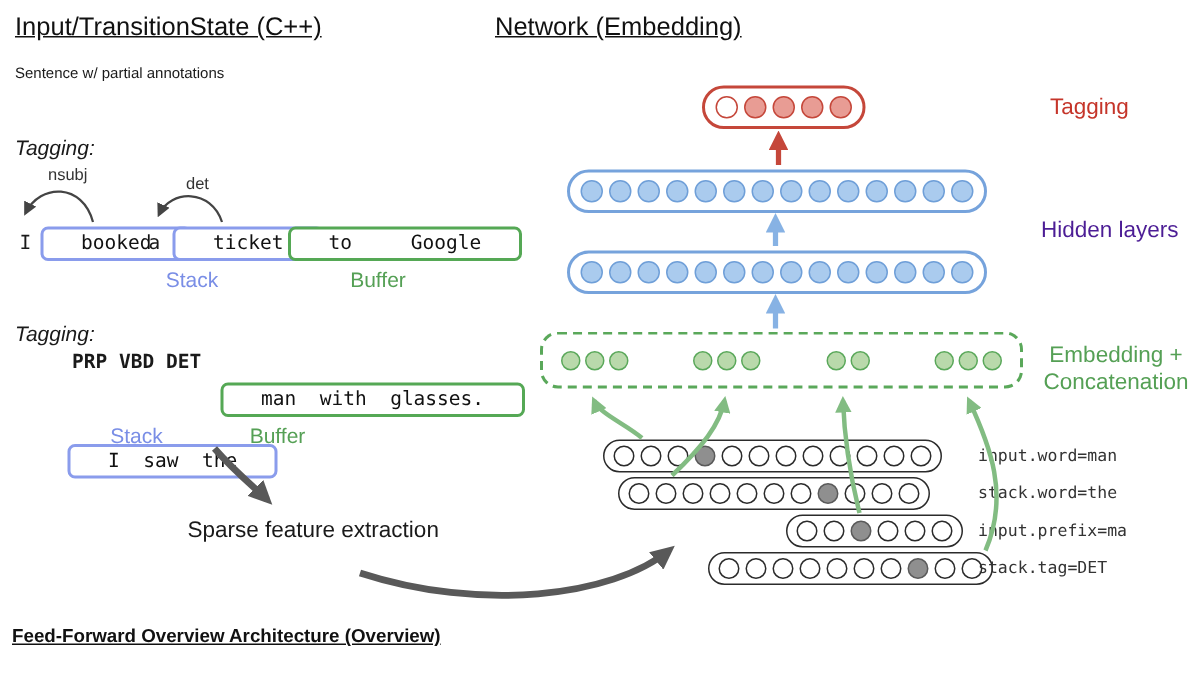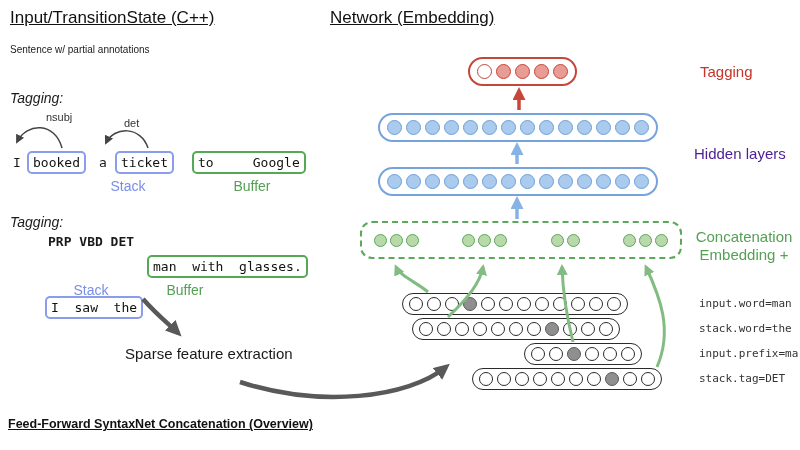--- a/index.html
+++ b/index.html
@@ -8,21 +8,21 @@
     position:relative; background:#ffffff; overflow:hidden;
     font-family:"Liberation Sans", sans-serif; color:#1a1a1a;
   }
   .abs { position:absolute; }
   .title { font-size:17px; text-decoration:underline; color:#111; }
   .mono { font-family:"DejaVu Sans Mono", monospace; white-space:pre; }
   .italic { font-style:italic; }
 
   
   .wordbox {
-    position:absolute; border:2px solid; border-radius:5px; padding:2px 4px;
+    position:absolute; border:2px solid; border-radius:5px; padding:2px 25px;
     font-family:"DejaVu Sans Mono", monospace; font-size:13px; white-space:pre;
     background:#fff; color:#111;
   }
   .wordbox.blue  { border-color:#8a9cec; }
   .wordbox.green { border-color:#55a855; }
   .stack-label  { color:#7a8ee6; font-size:14px; text-align:center; width:60px; }
   .buffer-label { color:#55a055; font-size:14px; text-align:center; width:60px; }
 
   
   .circle { display:inline-block; width:14px; height:14px; border-radius:50%; border:1.5px solid #333; background:#fff; }
@@ -53,59 +53,59 @@
     position:absolute; display:flex; gap:4px; padding:3px 6px;
     border:1.6px solid #2b2b2b; border-radius:12px; background:#fff;
   }
   .feat-row .circle { border-color:#2b2b2b; background:#fff; }
   .feat-row .circle.filled { background:#8f8f8f; border-color:#5a5a5a; }
   #feat-0 { left:402px; top:293px; }
   #feat-1 { left:412px; top:318px; }
   #feat-2 { left:524px; top:343px; }
   #feat-3 { left:472px; top:368px; }
 
-  .feat-label { position:absolute; left:652px; font-family:"DejaVu Sans Mono", monospace; font-size:11px; color:#333;margin-left:47px; }
+  .feat-label { position:absolute; left:652px; font-family:"DejaVu Sans Mono", monospace; font-size:11px; color:#333; }
   #feat-label-0 { top:297px; } #feat-label-1 { top:322px; }
   #feat-label-2 { top:347px; } #feat-label-3 { top:372px; }
 
   .side-label { position:absolute; font-size:15px; }
   .arc-label { position:absolute; font-size:11px; color:#333; }
 
   svg.overlay { position:absolute; left:0; top:0; width:800px; height:450px; pointer-events:none; }
   .footer { position:absolute; left:8px; top:417px; font-size:12.5px; font-weight:bold; text-decoration:underline; color:#111; }
 </style>
 </head>
 <body>
 
 <div class="abs title" style="left:10px; top:8px;">Input/TransitionState (C++)</div>
 <div class="abs" style="left:10px; top:44px; font-size:10px;">Sentence w/ partial annotations</div>
 
 <div class="abs italic" style="left:10px; top:90px; font-size:14px;">Tagging:</div>
 
-<div class="abs arc-label" style="left:34px; top:111px;padding-left:12px;">nsubj</div>
+<div class="abs arc-label" style="left:20px; top:111px;padding-left:12px;">nsubj</div>
 <div class="abs arc-label" style="left:124px; top:117px;">det</div>
 
 <div class="abs mono" style="left:13px; top:155px; font-size:13px;">I</div>
 <div class="wordbox blue" style="left:27px; top:151px;">booked</div>
 <div class="abs mono" style="left:99px; top:155px; font-size:13px;">a</div>
 <div class="wordbox blue" style="left:115px; top:151px;">ticket</div>
 <div class="wordbox green" style="left:192px; top:151px;">to     Google</div>
 <div class="abs stack-label" style="left:98px; top:178px;">Stack</div>
 <div class="abs buffer-label" style="left:222px; top:178px;">Buffer</div>
 
 <div class="abs italic" style="left:10px; top:214px; font-size:14px;">Tagging:</div>
 <div class="abs mono" style="left:48px; top:234px; font-size:13px; font-weight:bold;">PRP VBD DET</div>
 <div class="wordbox blue" style="left:45px; top:255px;margin-top:41px;">I  saw  the</div>
 <div class="wordbox green" style="left:147px; top:255px;">man  with  glasses.</div>
 <div class="abs stack-label" style="left:61px; top:282px;">Stack</div>
 <div class="abs buffer-label" style="left:155px; top:282px;">Buffer</div>
 
 <div class="abs" style="left:125px; top:345px; font-size:15px;text-align:right;">Sparse feature extraction</div>
 
-<div class="footer">Feed-Forward SyntaxNet Concatenation (Overview)</div>
+<div class="footer">Feed-Forward Overview Architecture (Overview)</div>
 
 <div class="abs title" style="left:330px; top:8px;">Network (Embedding)</div>
 
 <div class="softmax-box">
     <span class="circle"></span>
     <span class="circle filled"></span>
     <span class="circle filled"></span>
     <span class="circle filled"></span>
     <span class="circle filled"></span>
   </div>
@@ -159,22 +159,22 @@
     <span class="embed-group">
       <span class="circle"></span>
       <span class="circle"></span>
       <span class="circle"></span>
     </span>
   </div>
 
 <div class="side-label" style="left:700px; top:63px; color:#c5352a;">Tagging</div>
 <div class="side-label" style="left:694px; top:145px; color:#4c1d95;">Hidden layers</div>
 <div class="side-label" style="left:688px; top:228px; width:112px; text-align:center; color:#55a055; line-height:18px;">
+  <div>Embedding +</div>
   <div>Concatenation</div>
-  <div>Embedding +</div>
 </div>
 
 <div class="feat-row" id="feat-0">
     <span class="circle"></span>
     <span class="circle"></span>
     <span class="circle"></span>
     <span class="circle filled"></span>
     <span class="circle"></span>
     <span class="circle"></span>
     <span class="circle"></span>

